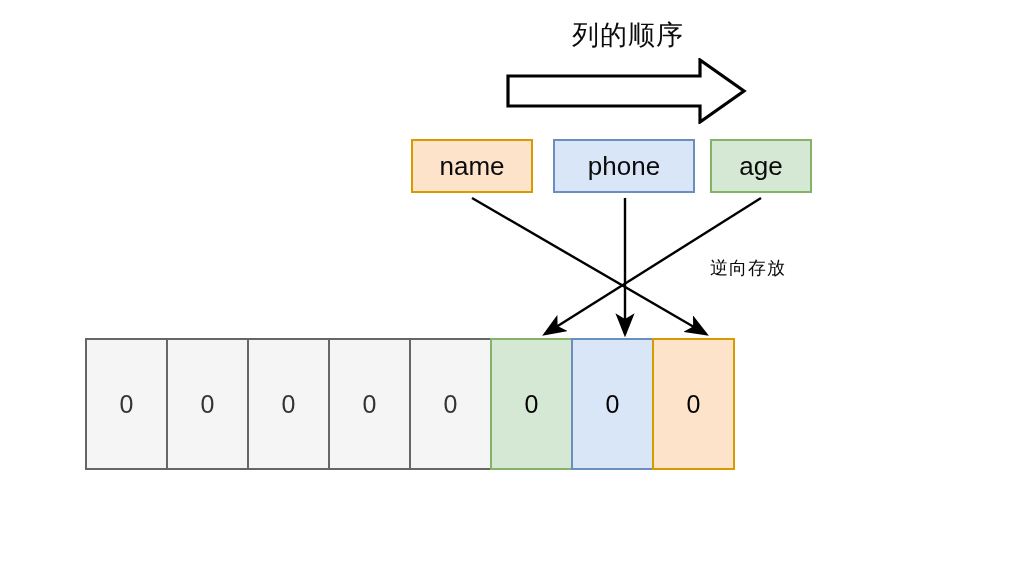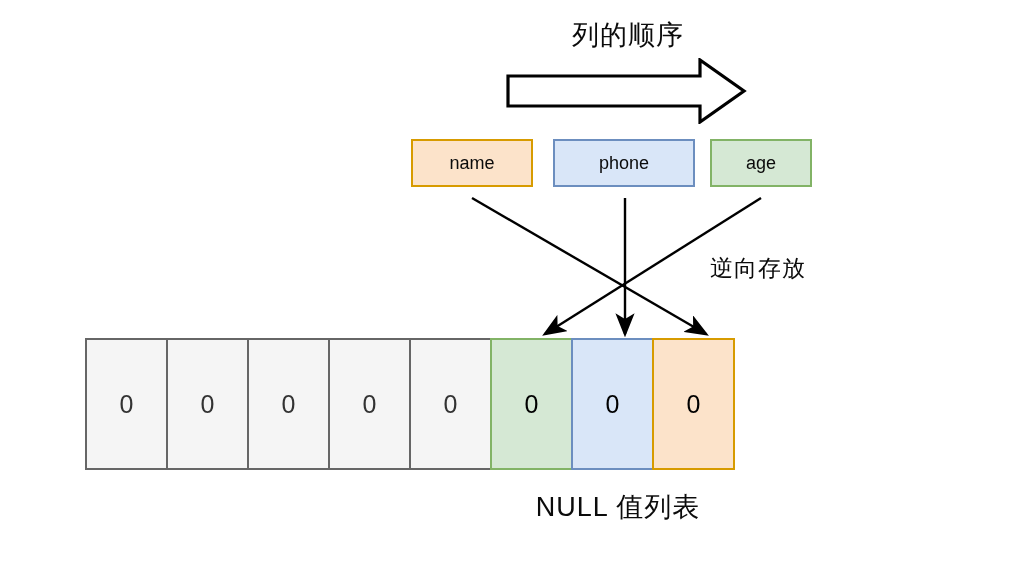--- a/index.html
+++ b/index.html
@@ -37,49 +37,49 @@
   
   .block-arrow {
     left: 500px;
     top: 58px;
     width: 250px;
     height: 66px;
   }
 
   
   .col-box {
-    height: 48px;
+    height: 54px;
     border-width: 2px;
     border-style: solid;
     box-sizing: border-box;
     display: flex;
     align-items: center;
     justify-content: center;
-    font-size: 18px;
+    font-size: 26px;
     color: #0b0b0b;
   }
   .col-name  { left: 411px; top: 139px; width: 122px; }
   .col-phone { left: 553px; top: 139px; width: 142px; }
   .col-age   { left: 710px; top: 139px; width: 102px; }
 
   
   .connectors {
     left: 0px;
     top: 0px;
     width: 1020px;
     height: 582px;
     pointer-events: none;
   }
 
   
   .caption-side {
     left: 710px;
     top: 250px;
     width: 150px;
-    font-size: 23px;
+    font-size: 18px;
     line-height: 36px;
     color: #0b0b0b;
     letter-spacing: 1px;
     white-space: nowrap;
   }
 
   
   .bitmap-row {
     left: 85px;
     top: 338px;
@@ -173,15 +173,14 @@
         <span>0</span>
       </div>
       <div class="cell" style="background: rgb(217, 230, 248); border-color: rgb(108, 142, 191); color: rgb(0, 0, 0); z-index: 16;">
         <span>0</span>
       </div>
       <div class="cell" style="background: rgb(252, 227, 202); border-color: rgb(215, 155, 0); color: rgb(0, 0, 0); z-index: 17;">
         <span>0</span>
       </div>
     </div>
 
-  <div class="abs caption-bottom">NULL 值列表</div>
 
 </div>
 
 </body></html>

